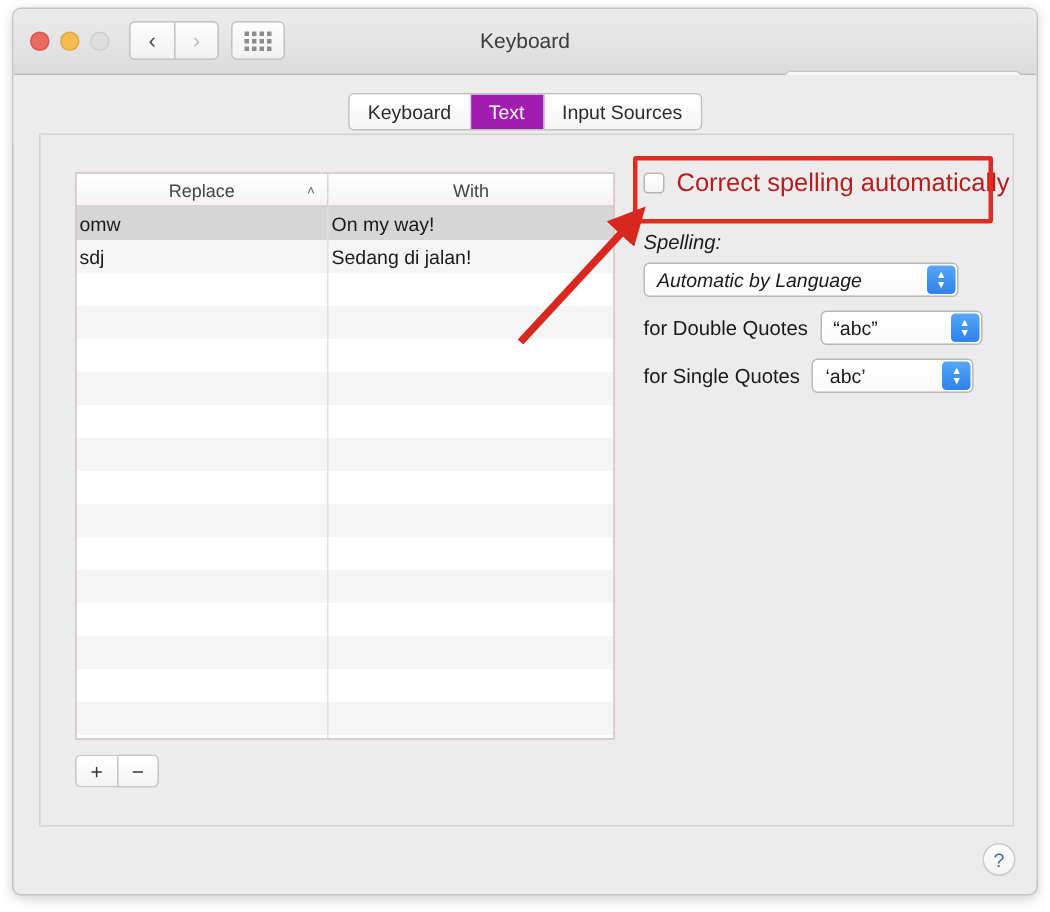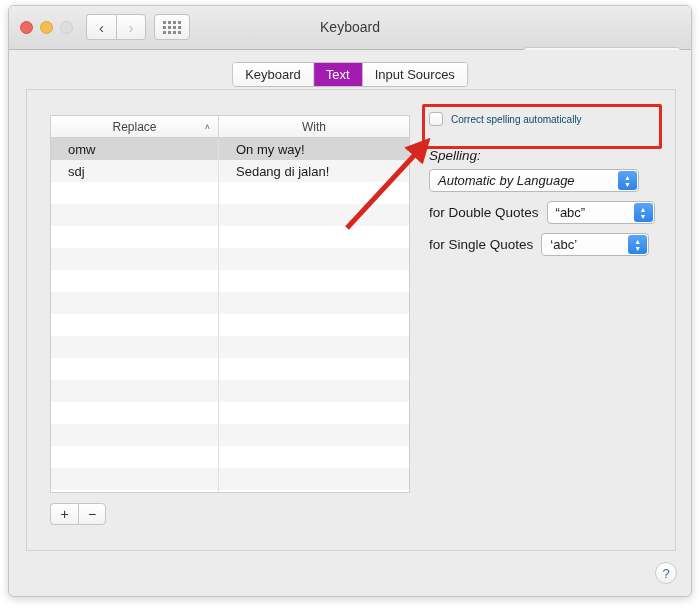--- a/index.html
+++ b/index.html
@@ -110,21 +110,21 @@
   .th {
     position: relative;
     font-size: 12px; color: #444;
     display: flex; align-items: center; justify-content: center;
   }
   .th.c1 { width: 168px; border-right: 1px solid #d6d6d6; }
   .th.c2 { flex: 1; }
   .sortchev { position: absolute; right: 8px; font-size: 9px; color: #666; }
 
   .trow { display: flex; height: 22px; }
-  .trow .cell { font-size: 13px; color: #1a1a1a; display: flex; align-items: center; padding-left: 17px; }
+  .trow .cell { font-size: 13px; color: #1a1a1a; display: flex; align-items: center; padding-left: 2px; }
   .trow .cell.c1 { width: 168px; border-right: 1px solid #e0e0e0; }
   .trow .cell.c2 { flex: 1; }
   .trow.selected { background: #d6d6d6; }
   .trow.odd { background: #f5f5f5; }
   .trow.even { background: #ffffff; }
 
   
   #addremove { position: absolute; left: 23px; top: 413px; display: flex; }
   .smallbtn {
     width: 28px; height: 22px;
@@ -137,21 +137,21 @@
   .smallbtn:last-child  { border-radius: 0 4px 4px 0; }
 
   
   #rightcol { position: absolute; left: 402px; top: 22px; width: 230px; }
   .checkrow { display: flex; align-items: center; gap: 8px; margin-bottom: 0; }
   .checkbox {
     width: 14px; height: 14px; flex: none;
     background: linear-gradient(to bottom,#ffffff,#f4f4f4);
     border: 1px solid #b6b6b6; border-radius: 3px;
   }
-  .ctext { font-size: 10px; color: #0c4a6e; white-space: nowrap; }
+  .ctext { font-size: 17px; color: #b91c1c; white-space: nowrap; }
   .lbl { font-size: 13.5px; color: #1a1a1a; }
 
   .popup {
     position: relative;
     height: 23px;
     background: linear-gradient(to bottom,#ffffff,#fbfbfb);
     border: 1px solid #b9b9b9; border-radius: 4px;
     display: flex; align-items: center;
     padding-left: 8px;
     font-size: 13px; color: #1a1a1a;

